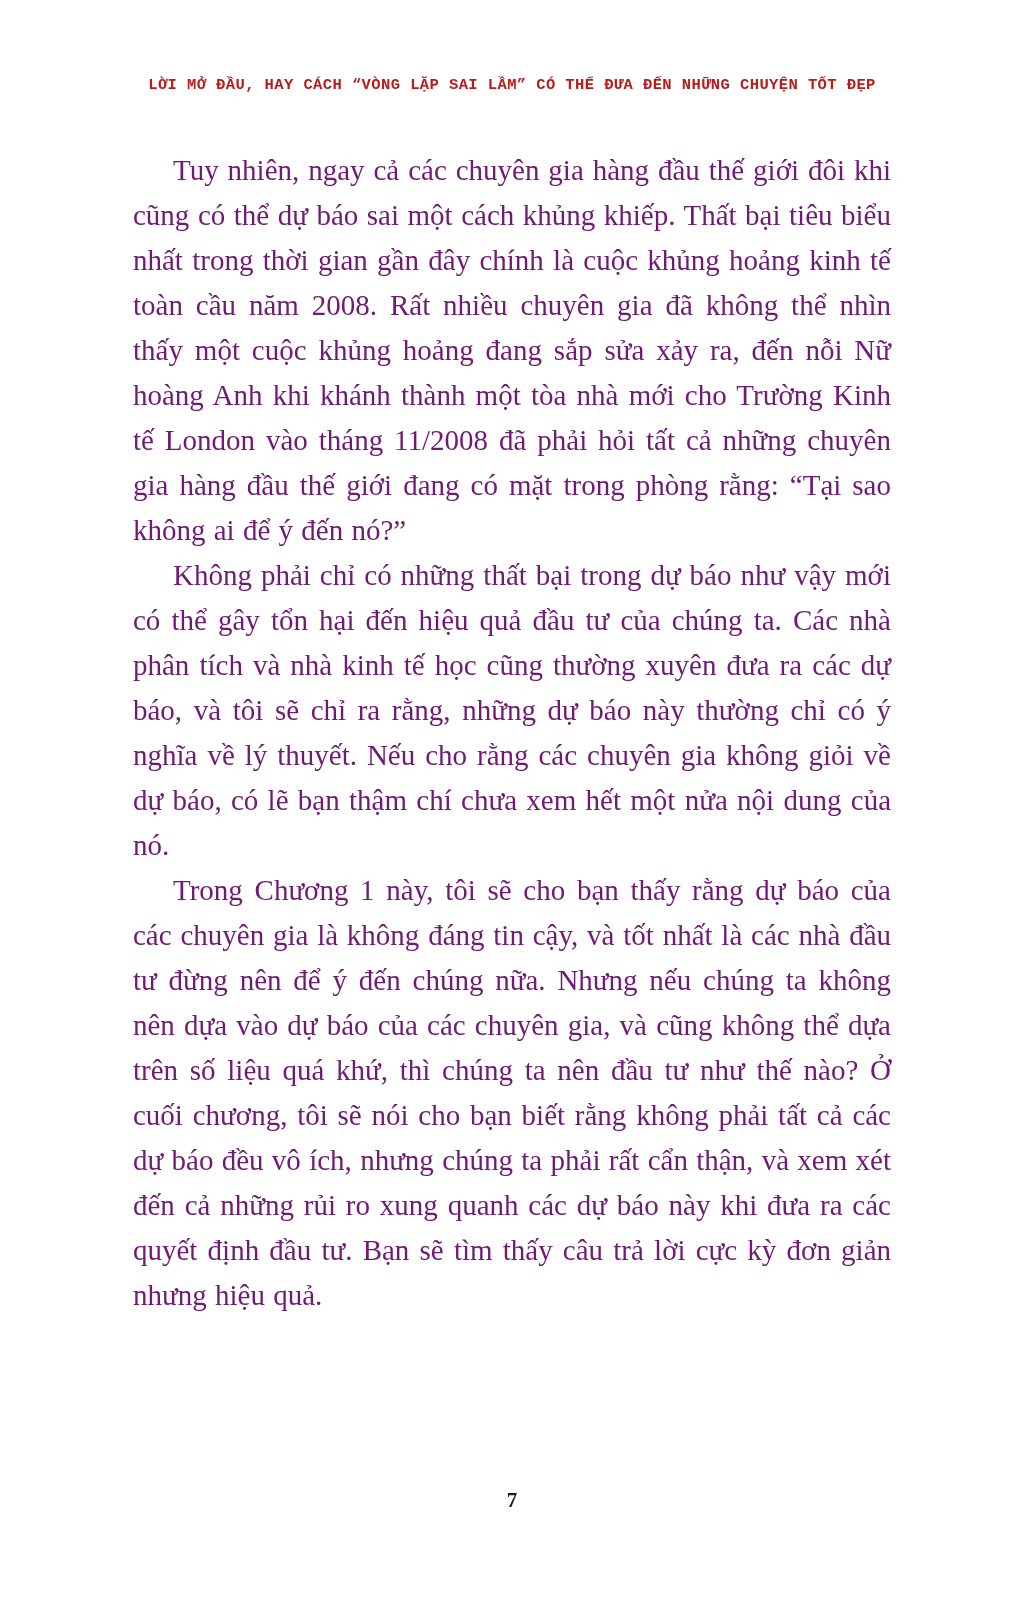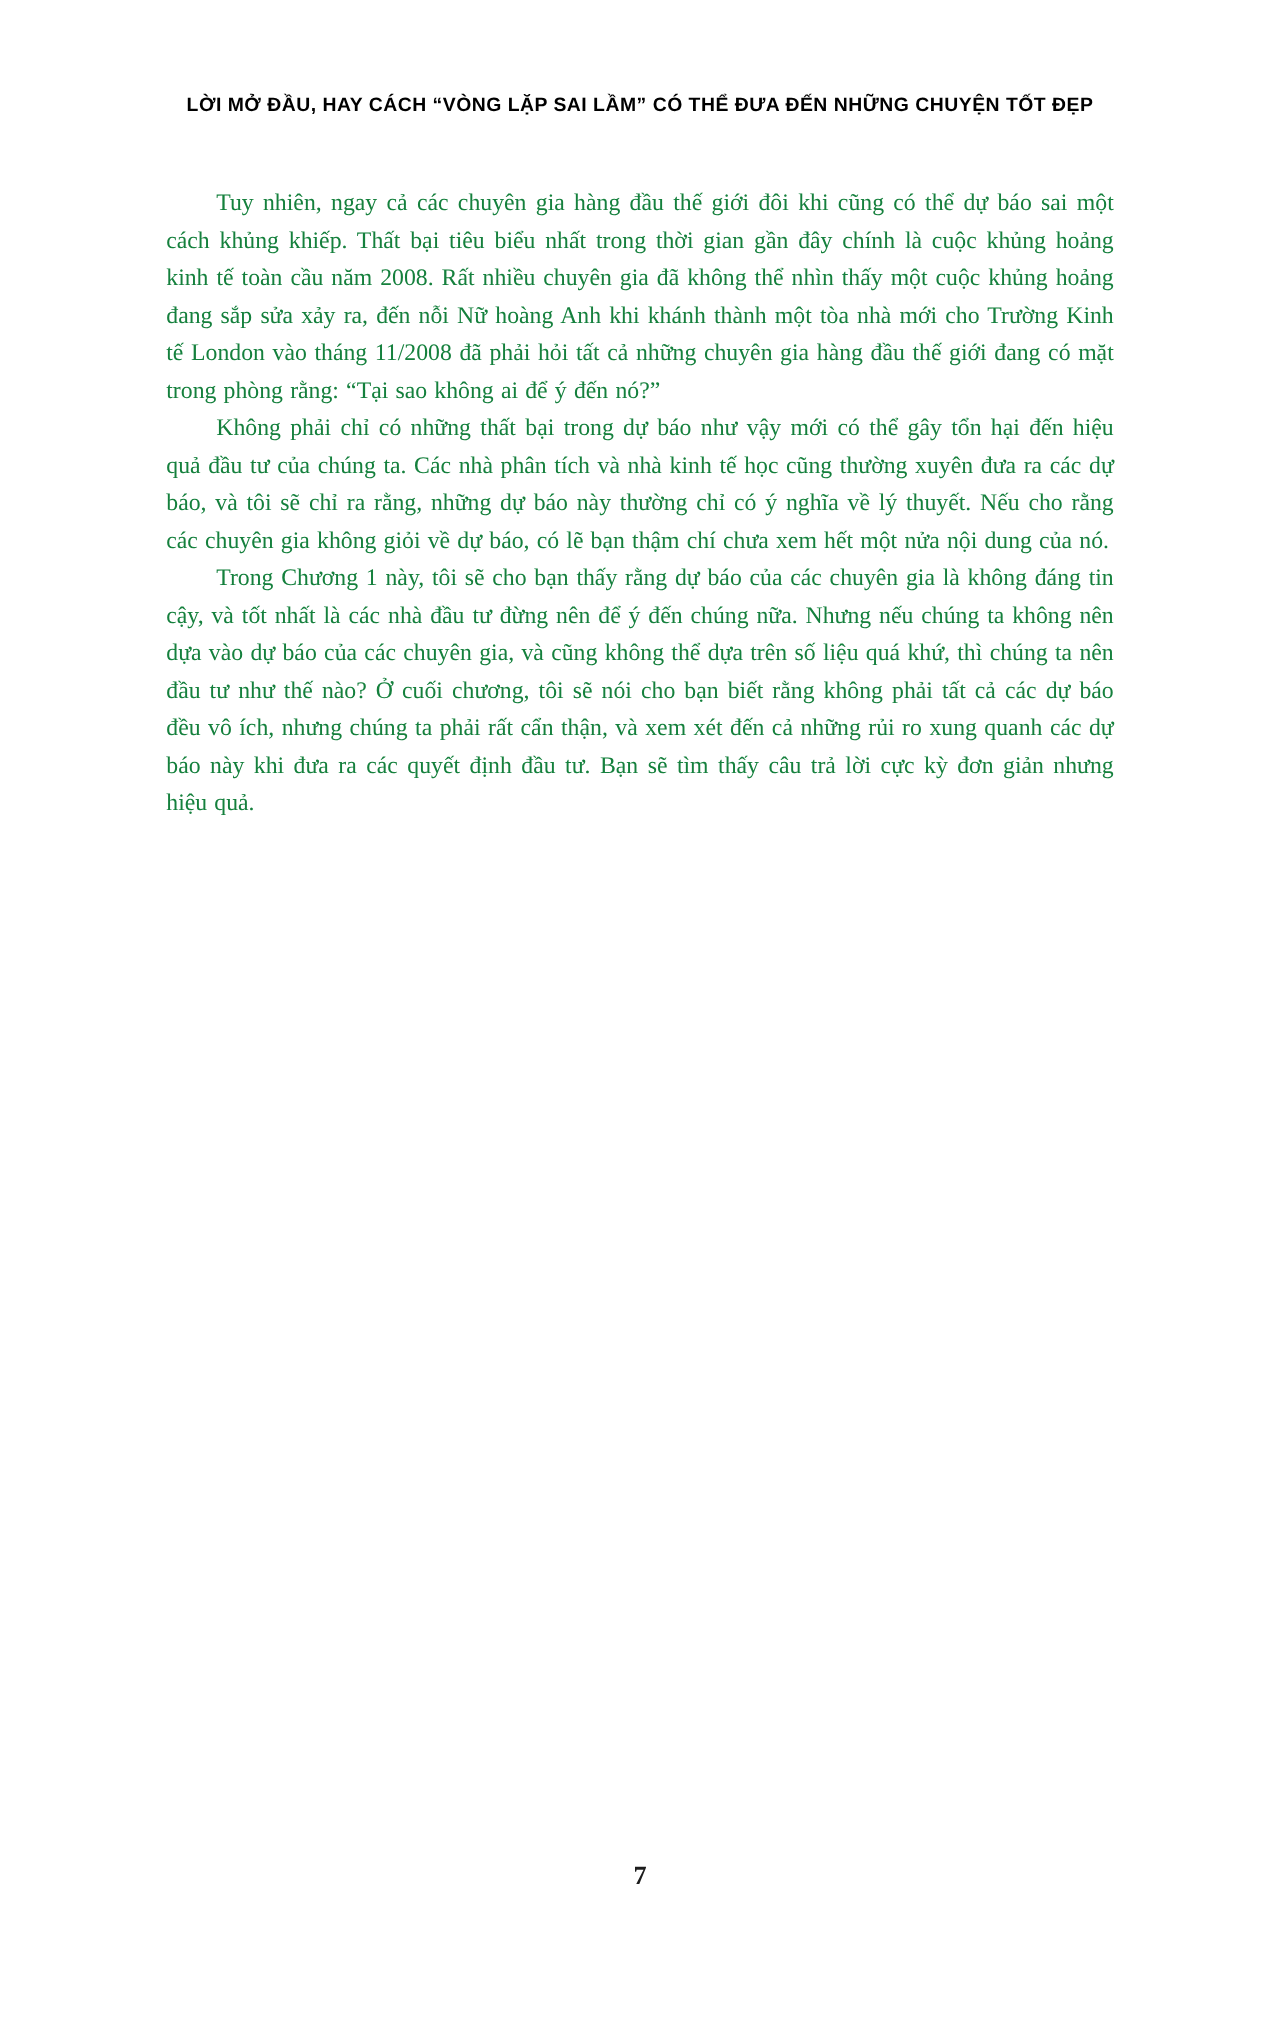--- a/index.html
+++ b/index.html
@@ -16,44 +16,44 @@
     overflow: hidden;
     font-family: "Liberation Serif", serif;
     color: #1c1c1c;
   }
   .running-head {
     position: absolute;
     top: 76px;
     left: 0;
     width: 100%;
     text-align: center;
-    font-family: Liberation Sans, sans-serif;
+    font-family: Liberation Mono, monospace;
     font-weight: 700;
     font-size: 15.5px;
     letter-spacing: 0.4px;
-    color: #000000;
+    color: #b91c1c;
     text-transform: uppercase;
     white-space: nowrap;
   }
   .body-text {
     position: absolute;
     top: 148px;
     left: 133px;
     width: 758px;
   }
   .body-text p {
     margin: 0;
     padding: 0;
-    font-size: 19px;
-    line-height: 30px;
+    font-size: 29px;
+    line-height: 45px;
     text-align: justify;
     text-indent: 40px;
     text-justify: inter-word;
     word-spacing: 1px;
-    color: #15803d;
+    color: #701a75;
   }
   .page-number {
     position: absolute;
     bottom: 102px;
     left: 0;
     width: 100%;
     text-align: center;
     font-family: "Liberation Serif", serif;
     font-weight: 700;
     font-size: 21px;

